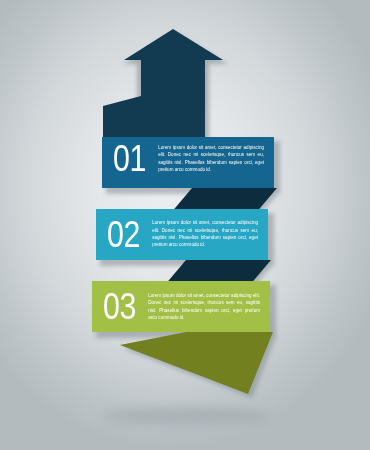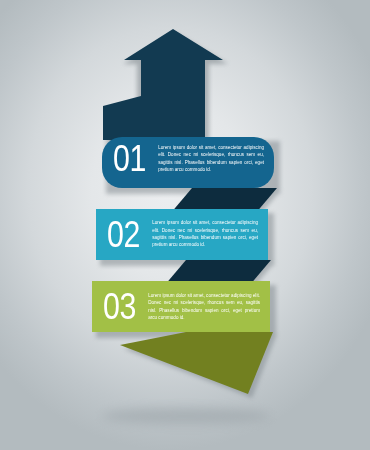--- a/index.html
+++ b/index.html
@@ -62,21 +62,20 @@
     font-weight: 400;
     letter-spacing: 0.02px;
     -webkit-font-smoothing: antialiased;
   }
 
   #banner-1 {
     left: 102px;  top: 137px;
     width: 172px; height: 51px;
     background: #14658f;
     padding: 0 10px 8px 11px;
-    border-radius: 20px;
   }
   #banner-2 {
     left: 96px;  top: 209px;
     width: 172px; height: 51px;
     background: #27a7c4;
     padding: 0 10px 1px 11px;
   }
   #banner-3 {
     left: 92px;  top: 281px;
     width: 178px; height: 51px;

